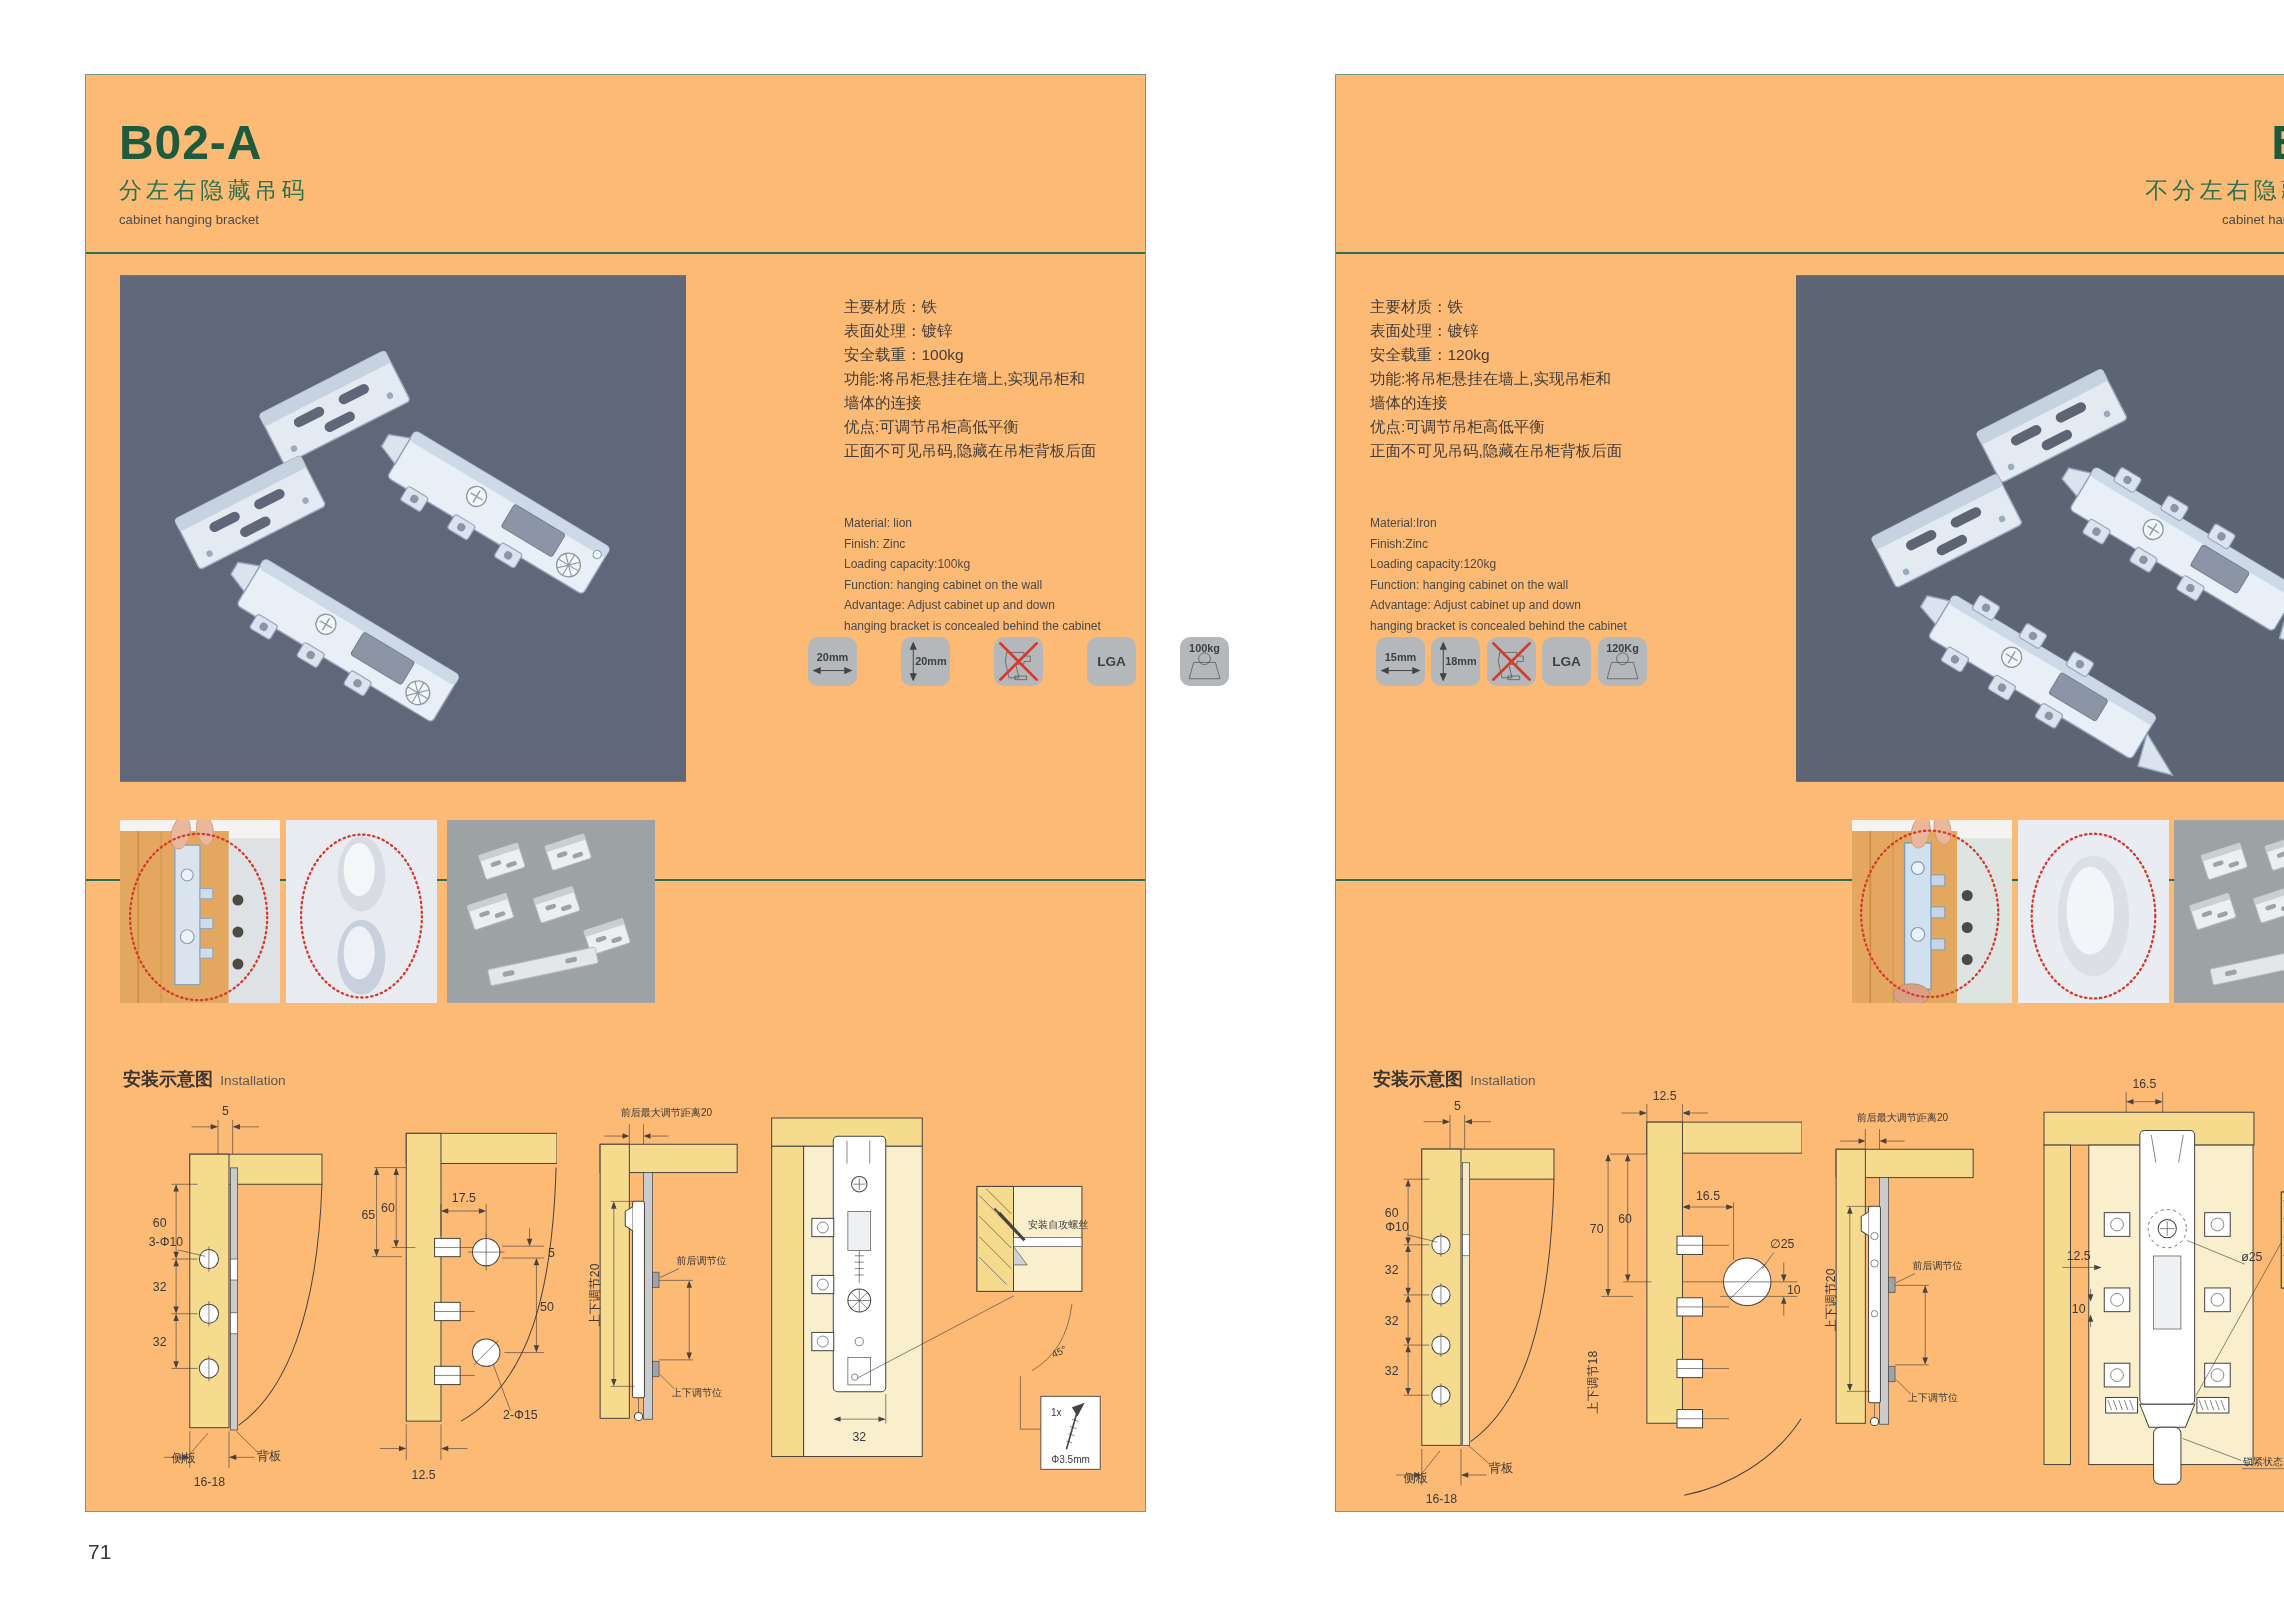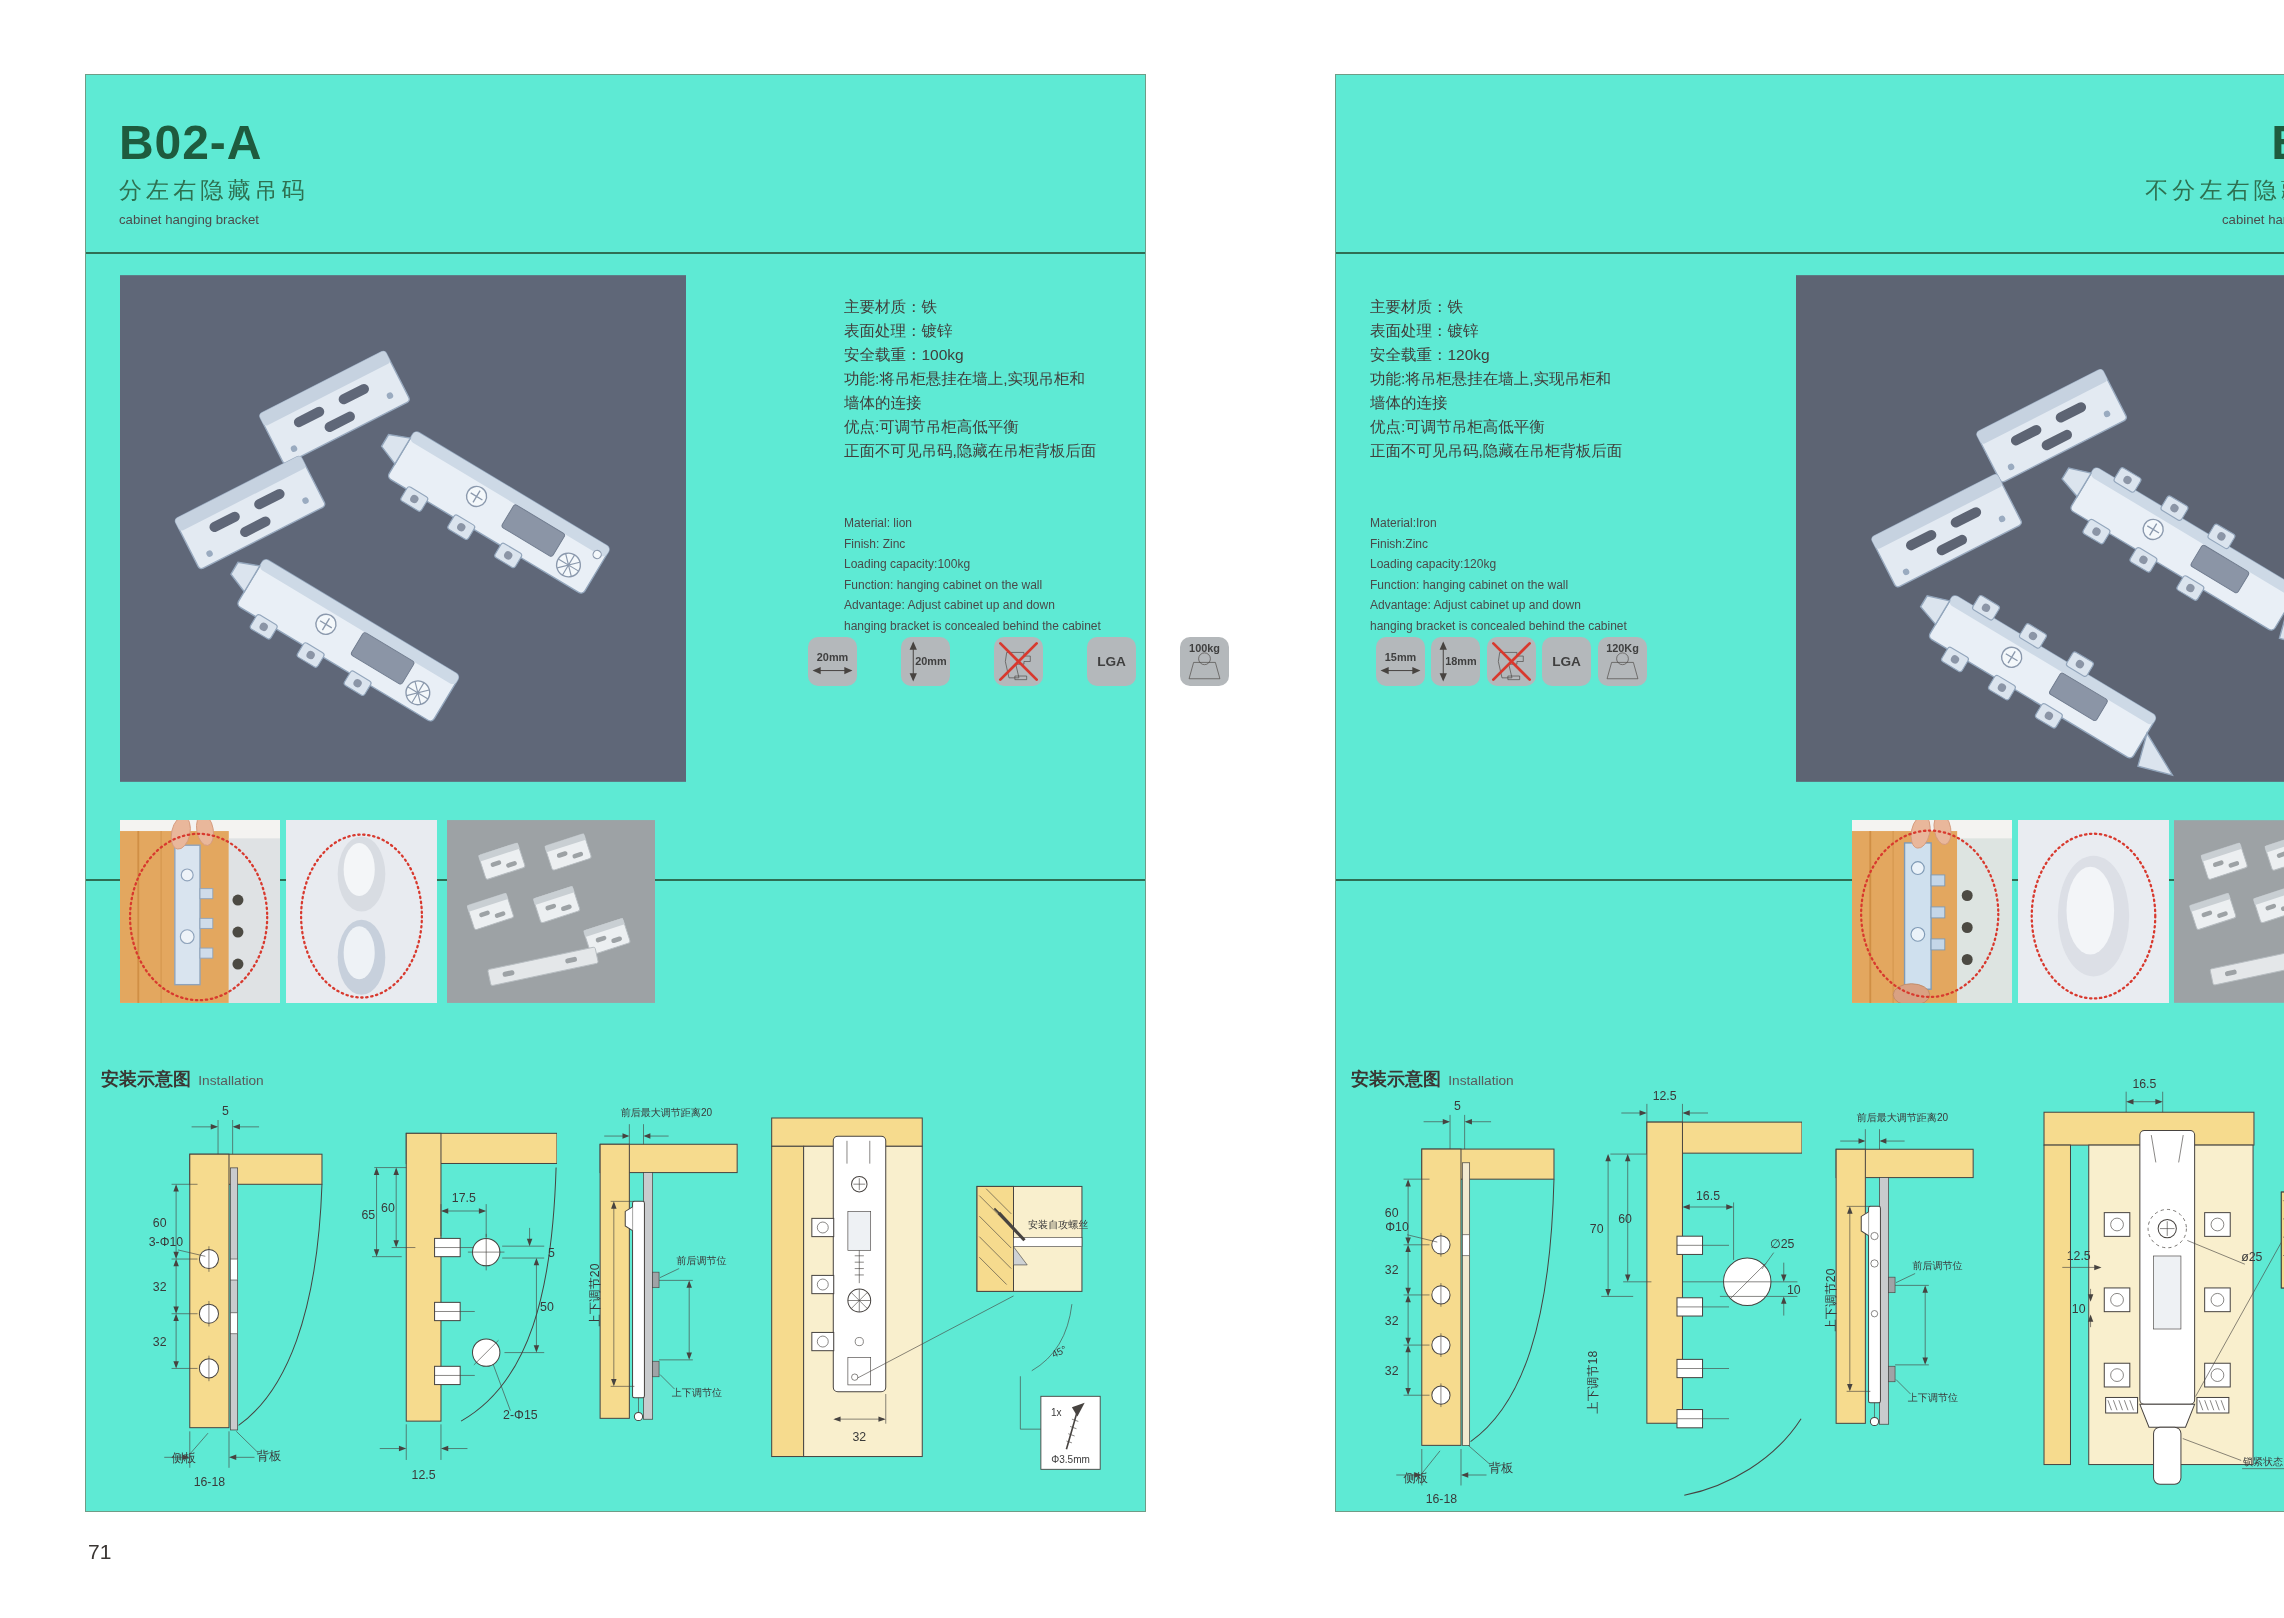--- a/index.html
+++ b/index.html
@@ -1,33 +1,33 @@
 <!DOCTYPE html>
 <html style="font-size:7.3px"><head>
 <meta charset="utf-8">
 <style>
   html,body{margin:0;padding:0;background:#ffffff;font-family:"Liberation Sans",sans-serif;}
   #canvas{position:relative;width:2482px;height:1618px;background:#ffffff;overflow:hidden;}
-  .page{position:absolute;top:74px;width:1061px;height:1438px;border:0.9px solid #6f9c86;box-sizing:border-box;background:#5eead4;}
+  .page{position:absolute;top:74px;width:1061px;height:1438px;border:0.9px solid #6f9c86;box-sizing:border-box;background:#fdba74;}
   #page-left{left:85px;} #page-right{left:1335px;}
   .sec-header{position:absolute;top:0;left:0;right:0;height:179px;border-bottom:2.7px solid #2f6e54;box-sizing:border-box;}
   .sec-content{position:absolute;top:179px;left:0;right:0;height:627px;border-bottom:2.7px solid #2f6e54;box-sizing:border-box;}
   .sec-install{position:absolute;top:960px;left:0;right:0;bottom:0;}
   .code{position:absolute;top:40px;font-size:48px;font-weight:bold;color:#1e5b3e;letter-spacing:0.9px;}
   .sub{position:absolute;top:100px;font-size:23px;font-weight:500;color:#2e7151;letter-spacing:4.1px;}
   .sub-en{position:absolute;top:137px;font-size:13.2px;color:#4c4c4c;}
   .align-l{left:33px;} .align-r{right:33px;text-align:right;}
   .photo{position:absolute;}
   .specs{position:absolute;width:292px;}
   .spec-line{font-size:15.5px;line-height:24px;color:#413d3a;}
   .spec-line-en{font-size:12px;line-height:20.6px;color:#4a4a4a;}
   .icon-row{position:absolute;display:flex;gap:6.4px;}
   .tile{width:49px;height:49px;border-radius:10px;background:#b4b8bb;flex:0 0 auto;}
   .thumb{position:absolute;height:183px;}
-  .install-title{position:absolute;left:15px;top:32px;}
+  .install-title{position:absolute;left:37px;top:32px;}
   .it-cn{font-size:18px;font-weight:bold;color:#3a3633;}
   .it-en{font-size:13.7px;color:#5a5a5a;margin-left:7.3px;}
   .diag{position:absolute;}
   .pagenum{position:absolute;top:1540px;font-size:21px;color:#3a3633;}
   #pn-left{left:88px;}
   svg text{font-family:"Liberation Sans",sans-serif;}
   .dtx{font-size:27px;fill:#3a3a3a;}
   .dtx-s{font-size:22px;fill:#3a3a3a;}
   .ln{stroke:#474340;stroke-width:2.2;fill:none;}
   .thin{stroke:#474340;stroke-width:1.4;fill:none;}

